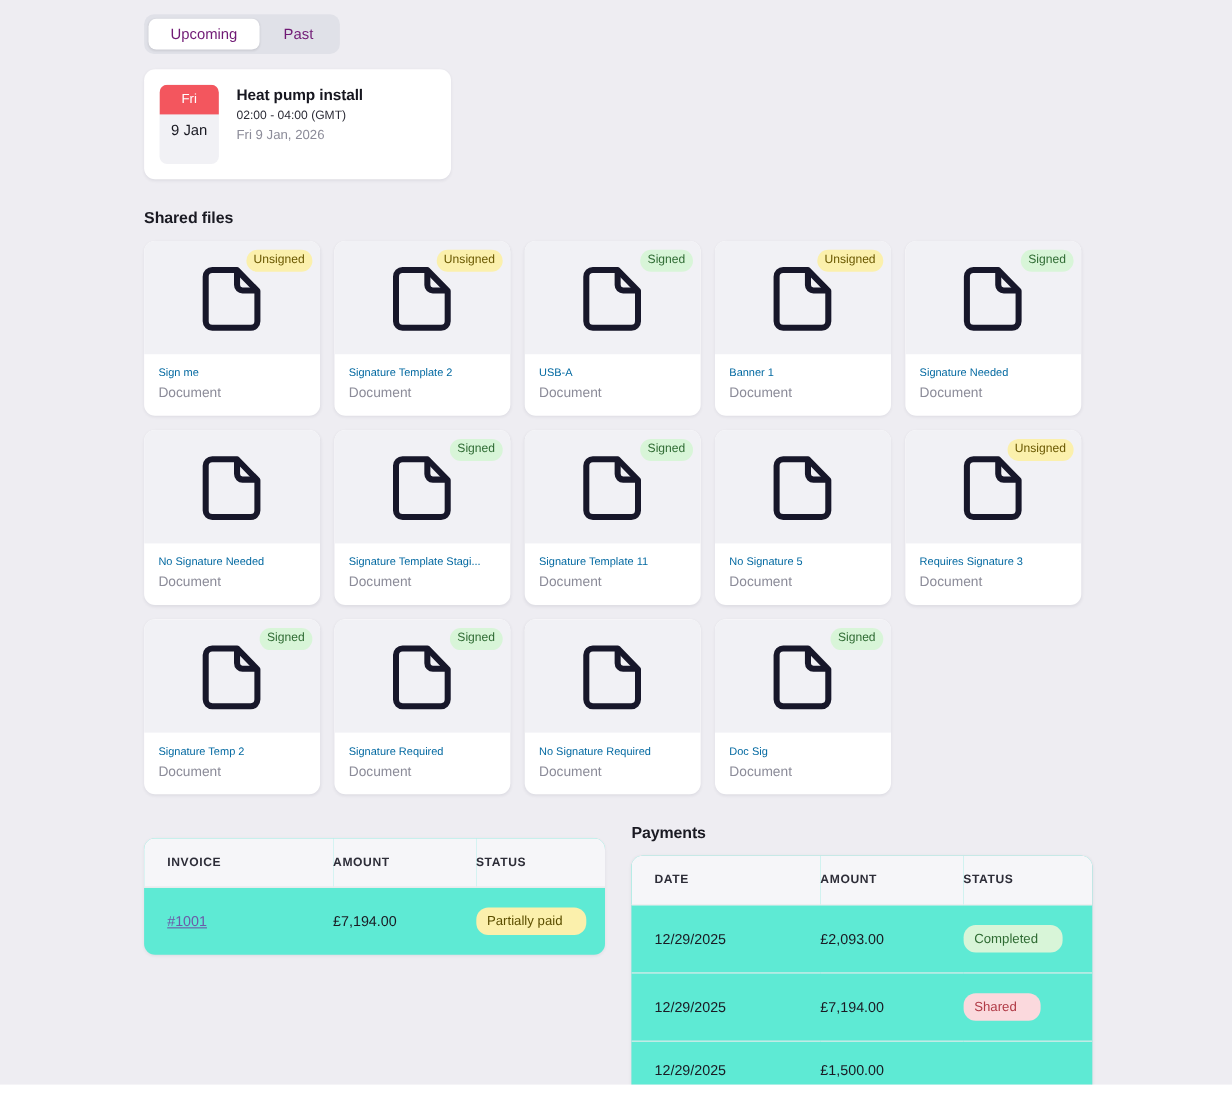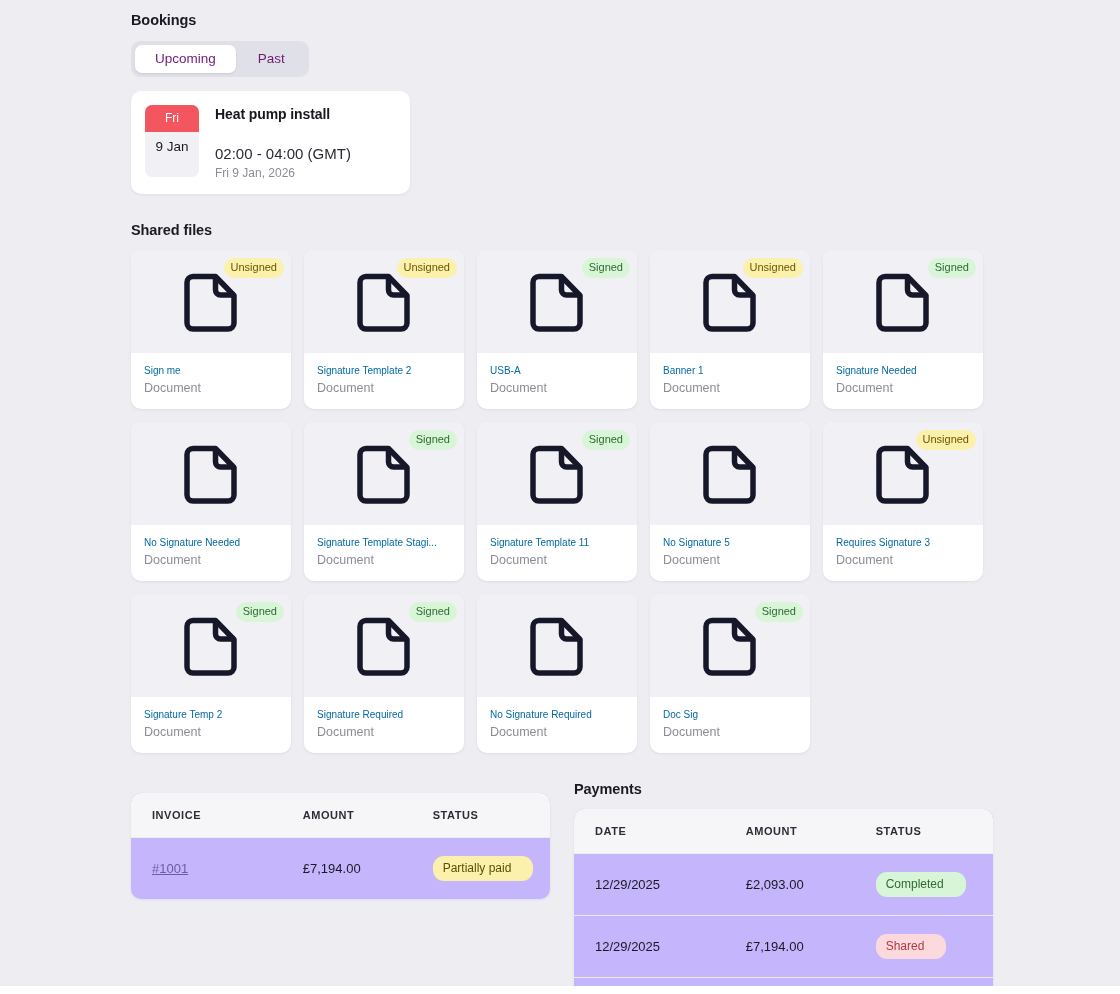--- a/index.html
+++ b/index.html
@@ -99,23 +99,23 @@
     height: 29px;
   }
   .booking-info { padding-top: 1px; }
   .booking-title {
     font-size: 14px;
     font-weight: bold;
     color: #16161f;
     letter-spacing: -0.1px;
   }
   .booking-time {
-    font-size: 15px;
+    font-size: 11px;
     color: #2b2b36;
-    margin-top: 23px;
+    margin-top: 5px;
   }
   .booking-date {
     font-size: 12px;
     color: #8c8c99;
     margin-top: 4px;
   }
 
   
   .files-title { margin-top: 28px; }
 
@@ -173,21 +173,21 @@
   .bottom {
     margin-top: 28px;
     display: flex;
     gap: 24px;
   }
   .table-col.invoices { width: 419px; }
   .table-col.payments { width: 419px; }
 
   .table-card {
     margin-top: 12px;
-    background: #c4b5fd;
+    background: #5eead4;
     border-radius: 10px;
     box-shadow: 0 1px 3px rgba(20,20,40,0.07);
     overflow: hidden;
   }
   table { width: 100%; border-collapse: collapse; }
   thead th {
     background: #f6f6f9;
     text-align: left;
     font-size: 11px;
     font-weight: bold;
@@ -227,21 +227,20 @@
   .pill.completed { background: #d8f5d8; color: #2f6b33; }
   .pill.failed { background: #fbd9dd; color: #b03a46; }
 </style>
 </head>
 <body>
 
 <div class="page">
   <div class="inner">
 
     
-    <div class="section-title bookings-title">Bookings</div>
 
     <div class="tabs" id="bookings-tabs">
         <div class="tab active">Upcoming</div>
         <div class="tab">Past</div>
       </div>
 
     <div id="bookings-list">
         <div class="booking-card">
           <div class="date-chip">
             <div class="dow">Fri</div>

